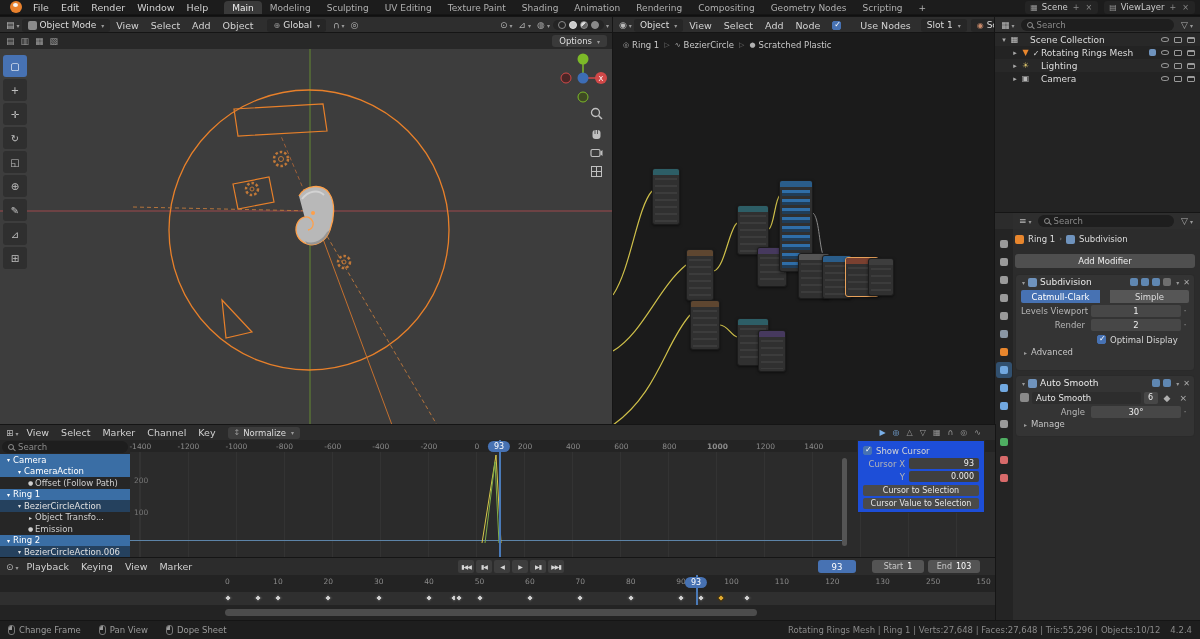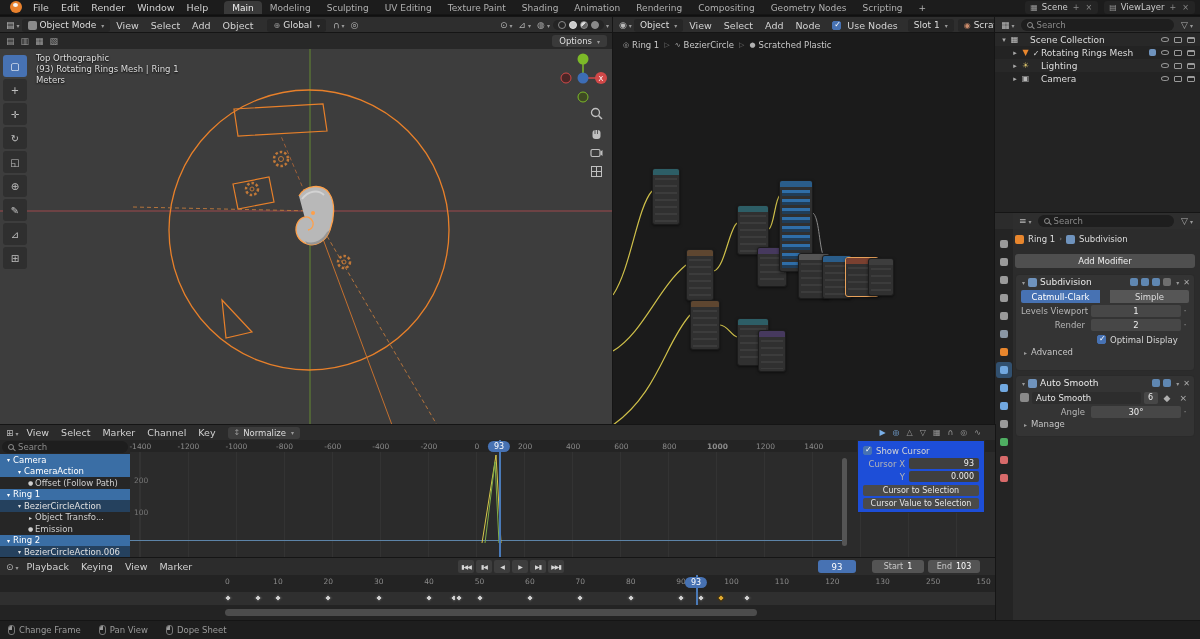--- a/index.html
+++ b/index.html
@@ -260,21 +260,21 @@
       <span class="caret">▾</span>
   </div>
   <div class="row">
 
   <span class="menu">View</span>
       <span class="menu">Select</span>
       <span class="menu">Add</span>
       <span class="menu">Node</span>
     </div>
   <span class="checkbox checked" style="margin-left:6px"></span>
-  <span class="menu" style="padding-left:6px">Use Nodes</span>
+  <span class="menu" style="padding-left:19px">Use Nodes</span>
   <div class="dd" style="margin-left:4px">
     <span>Slot 1</span>
       <span class="caret">▾</span>
   </div>
   <div class="dd" style="margin-left:4px">
     <span style="color:#c98a6a;font-size:8px">◉</span>
     <span>Scratched</span>
   </div>
 </div>
 
@@ -352,25 +352,20 @@
         <span>✎</span>
       </div>
       <div class="tool">
         <span>⊿</span>
       </div>
       <div class="tool">
         <span>⊞</span>
       </div>
     </div>
 
-  <div id="vp-overlay">
-    <div>Top Orthographic</div>
-    <div>(93) Rotating Rings Mesh | Ring 1</div>
-    <div>Meters</div>
-  </div>
 
   <svg id="vp-gizmo" width="50" height="56" viewBox="0 0 50 56">
     <line x1="25" y1="12" x2="25" y2="28" stroke="#7cb928" stroke-width="1.5"></line>
     <circle cx="25" cy="8" r="5.5" fill="#7cb928"></circle>
     <circle cx="25" cy="46" r="5" fill="#3e4a22" stroke="#7cb928"></circle>
     <line x1="30" y1="27" x2="38" y2="27" stroke="#d04848" stroke-width="1.5"></line>
     <circle cx="43" cy="27" r="6" fill="#d04848"></circle>
     <text x="43" y="29.5" font-size="7" fill="#fff" text-anchor="middle" id="gizmo-x">X</text>
     <circle cx="8" cy="27" r="5" fill="#4a2626" stroke="#d04848"></circle>
     <circle cx="25" cy="27" r="5.5" fill="#3d6db5"></circle>
@@ -849,13 +844,17 @@
       <span class="hint">
         <span class="mouse"></span>
         <span>Pan View</span>
       </span>
 
       <span class="hint">
         <span class="mouse"></span>
         <span>Dope Sheet</span>
       </span>
     </div>
+  <div id="status-info">
+    <span>Rotating Rings Mesh | Ring 1 | Verts:27,648 | Faces:27,648 | Tris:55,296 | Objects:10/12</span>
+    <span>4.2.4</span>
+  </div>
 </div>
 
 </body></html>

